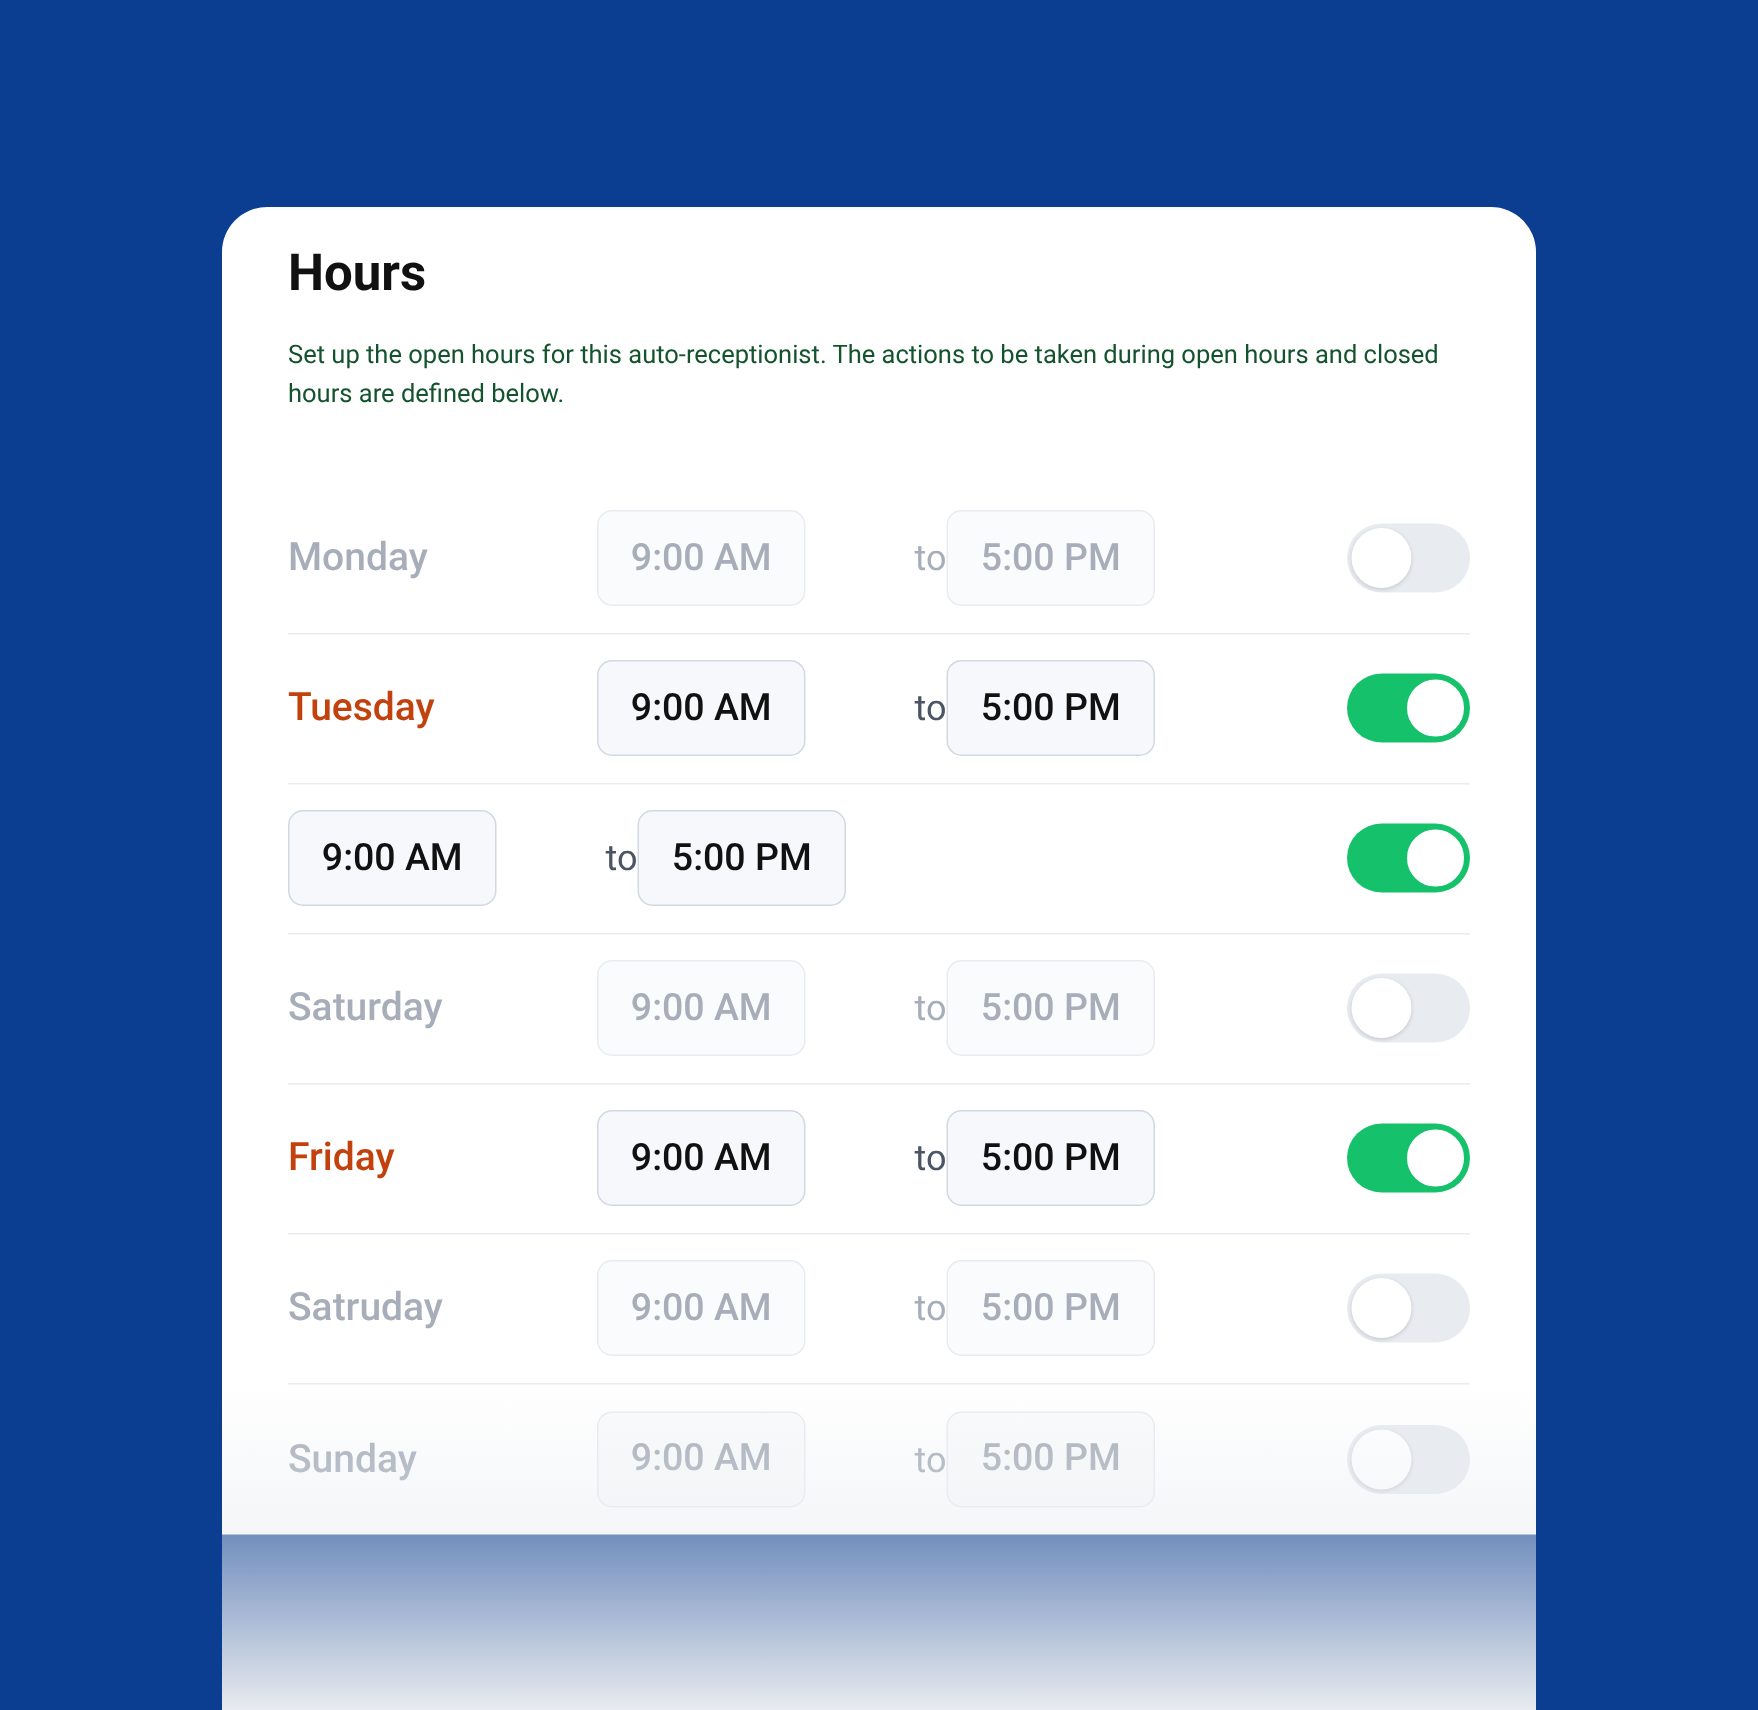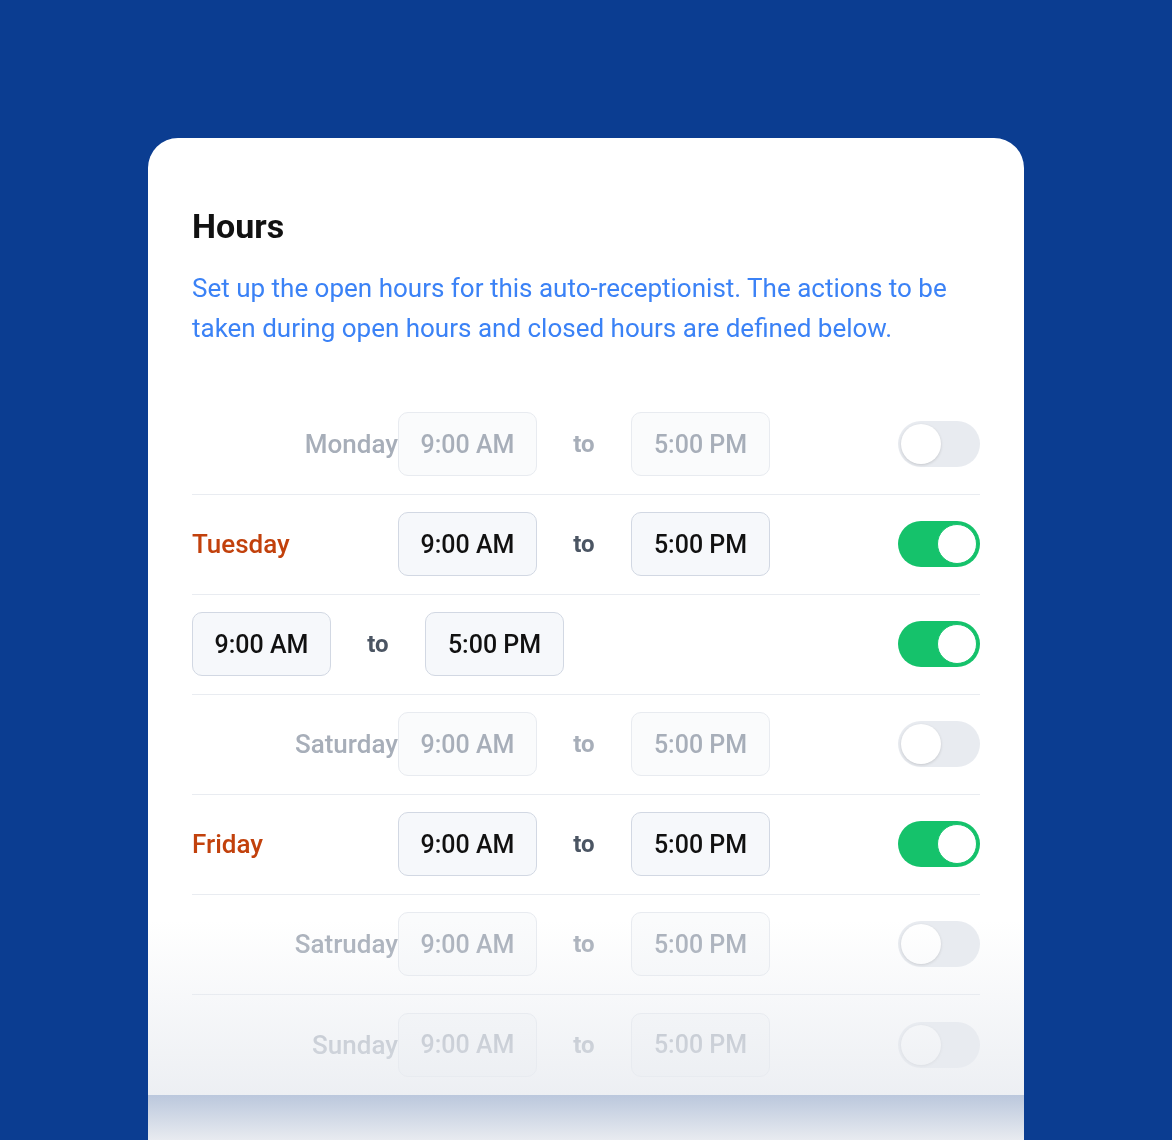--- a/index.html
+++ b/index.html
@@ -16,32 +16,32 @@
       overflow: hidden;
       position: relative;
     }
     .card {
       position: absolute;
       top: 138px;
       left: 148px;
       width: 876px;
       background: #ffffff;
       border-radius: 30px 30px 0 0;
-      padding: 68px 44px 0 44px;
+      padding: 24px 44px 0 44px;
     }
     .title {
       font-size: 34px;
       font-weight: 700;
       color: #111111;
       margin-bottom: 22px;
     }
     .description {
-      font-size: 26px;
+      font-size: 17px;
       line-height: 1.55;
-      color: #3b82f6;
+      color: #14532d;
       margin-bottom: 46px;
     }
     .row {
       display: flex;
       align-items: center;
       height: 100px;
       border-bottom: 1px solid #e9ecf1;
     }
     .row:last-child {
       border-bottom: none;
@@ -61,23 +61,23 @@
       display: flex;
       align-items: center;
       justify-content: center;
       font-size: 25px;
       font-weight: 500;
       color: #111111;
       cursor: pointer;
     }
     .to-label {
       width: 94px;
-      text-align: center;
+      text-align: right;
       font-size: 24px;
-      font-weight: 700;
+      font-weight: 400;
       color: #4b5563;
     }
     .spacer {
       flex: 1;
     }
     .toggle {
       position: relative;
       width: 82px;
       height: 46px;
       border-radius: 23px;
@@ -108,21 +108,20 @@
       box-shadow: none;
     }
     .toggle.off .toggle-track {
       background: #e8ebf0;
     }
     .toggle.off .toggle-knob {
       left: 3px;
     }
     .row.disabled .day {
       color: #a7aeb9;
-      text-align: right;
     }
     .row.disabled .time-box {
       color: #a7aeb9;
       border-color: #e8ebf0;
       background: #fafbfc;
     }
     .row.disabled .to-label {
       color: #a7aeb9;
     }
     .fade {

